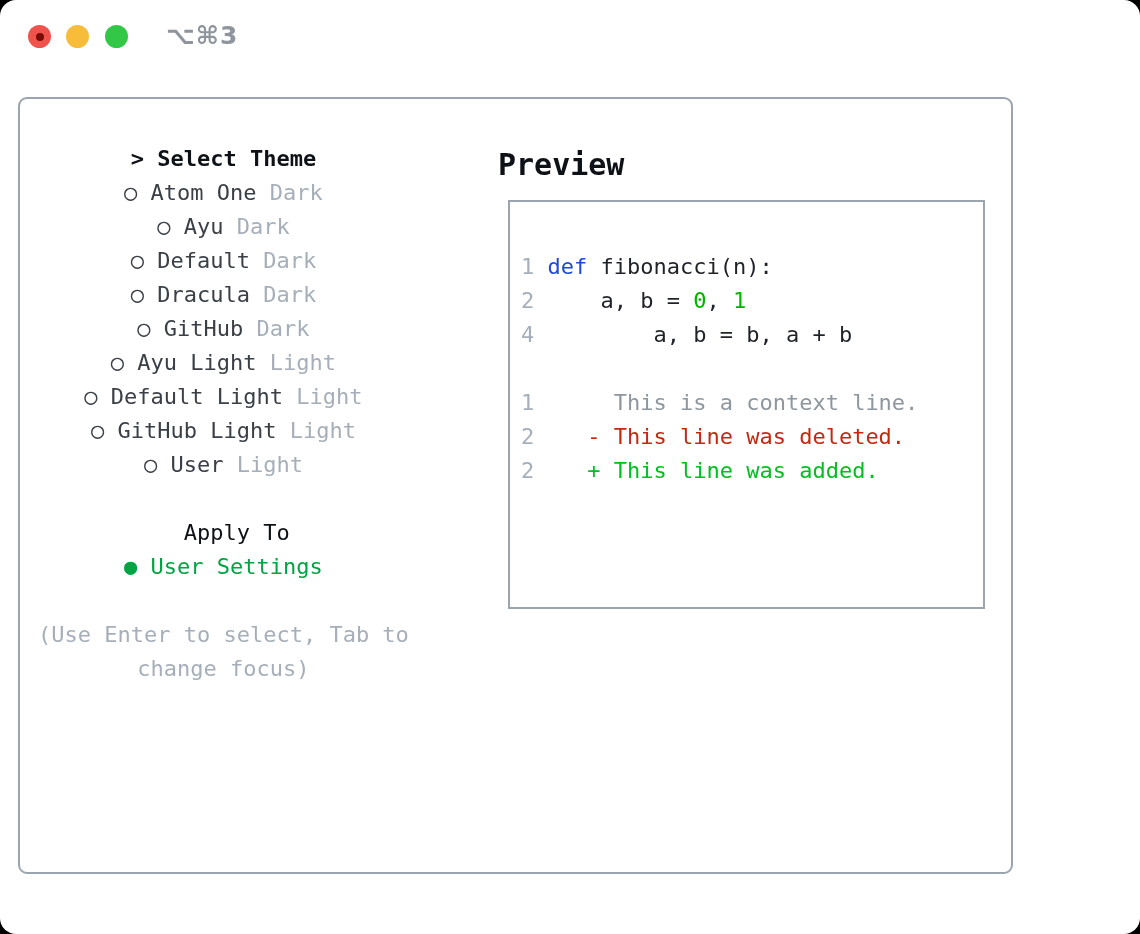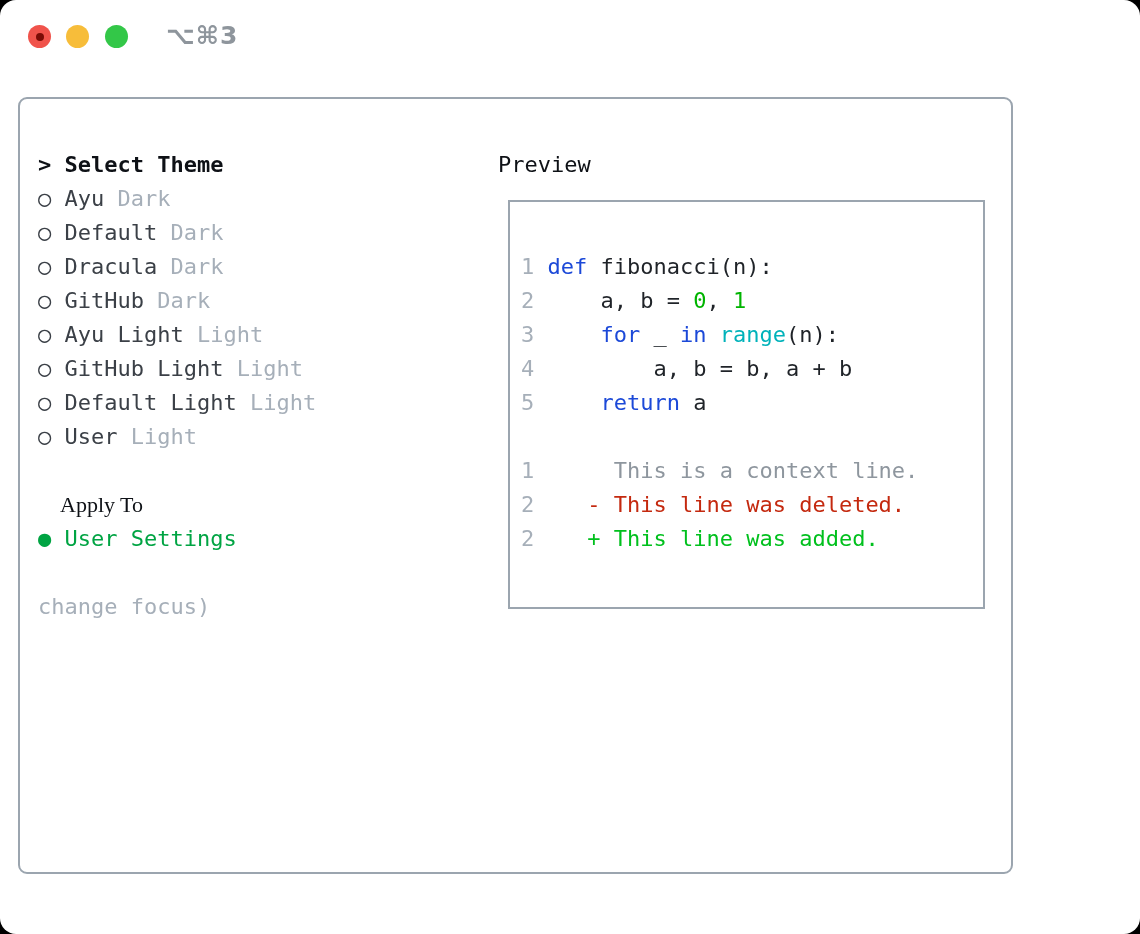--- a/index.html
+++ b/index.html
@@ -10,36 +10,36 @@
   .titlebar{position:absolute;left:0;top:0;width:100%;height:75px;}
   .light{position:absolute;top:25px;width:23px;height:23px;border-radius:50%;display:inline-block;}
   .light.red{left:28px;background:var(--traffic_red);}
   .light.yellow{left:66px;background:var(--traffic_yellow);}
   .light.green{left:105px;background:var(--traffic_green);}
   .light .dot{position:absolute;left:7.5px;top:7.5px;width:8px;height:8px;border-radius:50%;background:var(--traffic_red_dot);}
   .shortcut{position:absolute;left:166px;top:21px;font-size:25px;font-weight:bold;color:var(--shortcut);letter-spacing:1px;font-family:"DejaVu Sans","DejaVu Sans Mono",sans-serif;}
 
   
   .main-box{position:absolute;left:18px;top:97px;width:995px;height:777px;border:2px solid var(--border);border-radius:9px;background:#fff;box-sizing:border-box;}
-  .left-col{position:absolute;left:18px;top:49px;}
+  .left-col{position:absolute;left:18px;top:43px;text-align:center;}
   .right-col{position:absolute;left:478px;top:49px;}
 
   .row{height:34px;line-height:34px;font-size:22px;white-space:pre;color:var(--item);}
   .row.header{font-weight:bold;color:var(--heading);}
   .row.subheader{color:var(--heading);}
   .row .name{margin-left:1ch;}
   .row .hdr-label{margin-left:1ch;}
   .row .suffix{margin-left:1ch;color:var(--muted);}
   .row .radio{color:var(--item);}
   .row.selected .radio,.row.selected .name{color:var(--sel);}
-  .row.subheader .hdr-label{margin-left:2ch;font-family:Liberation Serif, serif;}
+  .row.subheader .hdr-label{margin-left:2ch;}
   .row.help{color:var(--muted);}
 
   
-  .preview-title{height:34px;line-height:34px;font-size:22px;font-weight:normal;color:var(--heading);white-space:pre;}
+  .preview-title{height:34px;line-height:34px;font-size:30px;font-weight:bold;color:var(--heading);white-space:pre;}
   .preview-box{position:absolute;left:10px;top:52px;width:477px;height:409px;border:2px solid var(--border);background:#fff;box-sizing:border-box;}
   .code-area{padding:48px 0 0 11px;}
   .code-row{height:34px;line-height:34px;font-size:22px;white-space:pre;color:var(--code_fg);}
   .tok-ln{color:var(--muted);}
   .tok-fg{color:var(--code_fg);}
   .tok-kw{color:var(--kw);}
   .tok-bi{color:var(--bi);}
   .tok-num{color:var(--numlit);}
   .tok-ctx{color:var(--ctx);}
   .tok-del{color:var(--del);text-align:center;}
@@ -58,50 +58,50 @@
     <span class="light green"></span>
     <span class="shortcut">⌥⌘3</span>
   </div>
 
   <div class="main-box">
 
     <div class="left-col">
       <div class="row header"><span class="cursor">&gt;</span><span class="hdr-label">Select Theme</span></div>
 
       <div id="theme-list">
+          <div class="row item"><span class="radio">○</span><span class="name">Atom One</span><span class="suffix">Dark</span></div>
           <div class="row item"><span class="radio">○</span><span class="name">Ayu</span><span class="suffix">Dark</span></div>
           <div class="row item"><span class="radio">○</span><span class="name">Default</span><span class="suffix">Dark</span></div>
           <div class="row item"><span class="radio">○</span><span class="name">Dracula</span><span class="suffix">Dark</span></div>
           <div class="row item"><span class="radio">○</span><span class="name">GitHub</span><span class="suffix">Dark</span></div>
           <div class="row item"><span class="radio">○</span><span class="name">Ayu Light</span><span class="suffix">Light</span></div>
+          <div class="row item"><span class="radio">○</span><span class="name">Default Light</span><span class="suffix">Light</span></div>
           <div class="row item"><span class="radio">○</span><span class="name">GitHub Light</span><span class="suffix">Light</span></div>
-          <div class="row item"><span class="radio">○</span><span class="name">Default Light</span><span class="suffix">Light</span></div>
           <div class="row item"><span class="radio">○</span><span class="name">User</span><span class="suffix">Light</span></div>
         </div>
 
       <div class="row"></div>
       <div class="row subheader"><span class="hdr-label">Apply To</span></div>
 
       <div id="apply-list">
           <div class="row item selected"><span class="radio">●</span><span class="name">User Settings</span></div>
         </div>
 
       <div class="row"></div>
+      <div class="row help">(Use Enter to select, Tab to</div>
       <div class="row help">change focus)</div>
     </div>
 
     <div class="right-col">
       <div class="preview-title">Preview</div>
       <div class="preview-box">
         <div class="code-area" id="code-lines">
             <div class="code-row"><span class="tok-ln">1 </span><span class="tok-kw">def</span><span class="tok-fg"> fibonacci(n):</span></div>
             <div class="code-row"><span class="tok-ln">2 </span><span class="tok-fg">    a, b = </span><span class="tok-num">0</span><span class="tok-fg">, </span><span class="tok-num">1</span></div>
-            <div class="code-row"><span class="tok-ln">3 </span><span class="tok-fg">    </span><span class="tok-kw">for</span><span class="tok-fg"> _ </span><span class="tok-kw">in</span><span class="tok-fg"> </span><span class="tok-bi">range</span><span class="tok-fg">(n):</span></div>
             <div class="code-row"><span class="tok-ln">4 </span><span class="tok-fg">        a, b = b, a + b</span></div>
-            <div class="code-row"><span class="tok-ln">5 </span><span class="tok-fg">    </span><span class="tok-kw">return</span><span class="tok-fg"> a</span></div>
             <div class="code-row"></div>
             <div class="code-row"><span class="tok-ln">1</span><span class="tok-ctx">      This is a context line.</span></div>
             <div class="code-row"><span class="tok-ln">2</span><span class="tok-del">    - This line was deleted.</span></div>
             <div class="code-row"><span class="tok-ln">2</span><span class="tok-add">    + This line was added.</span></div>
           </div>
       </div>
     </div>
 
   </div>
 </div>

